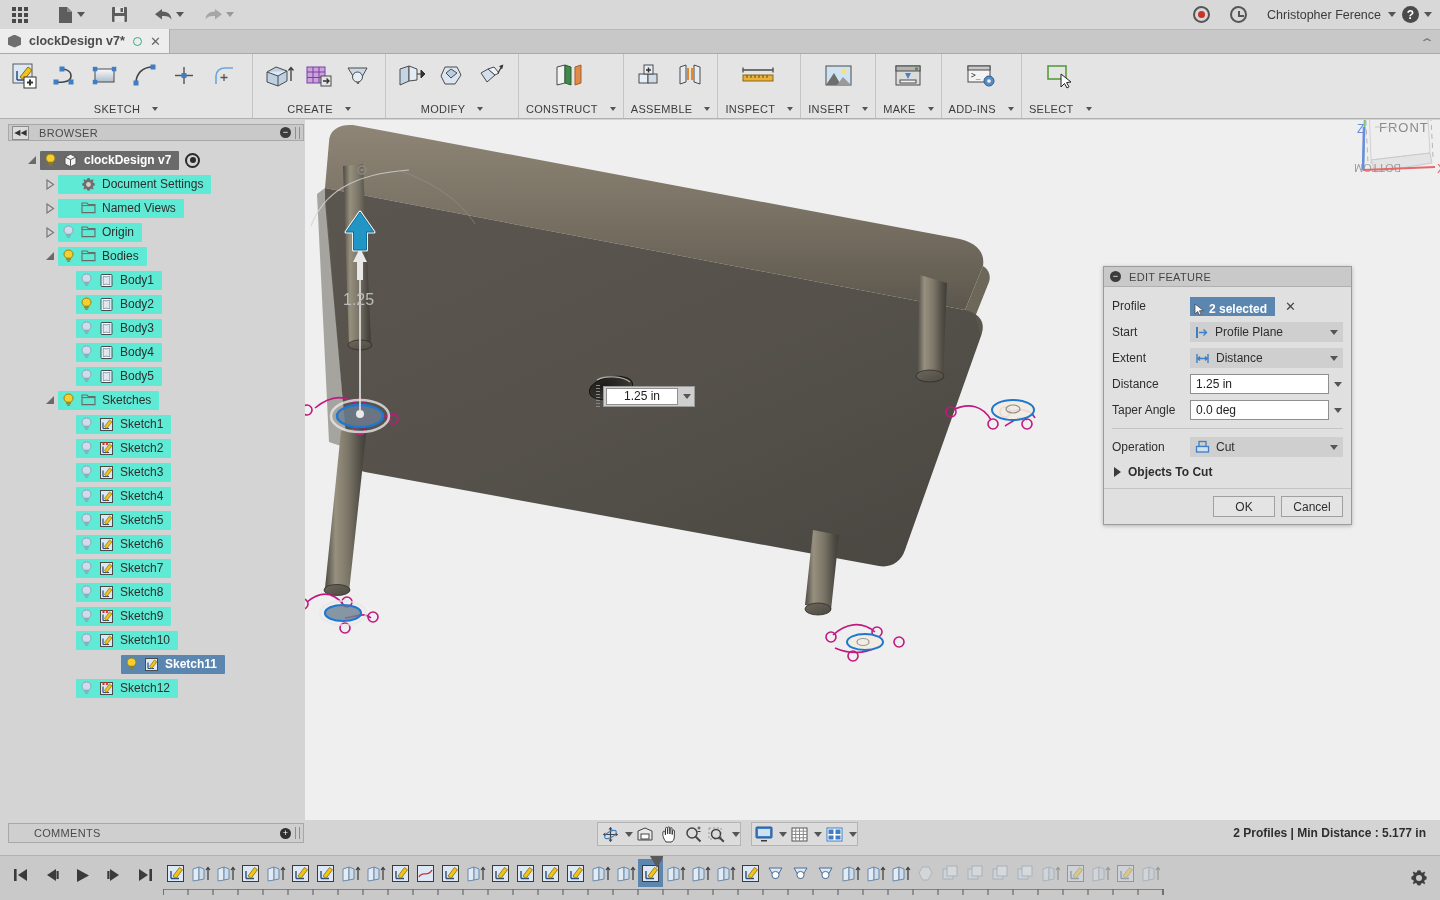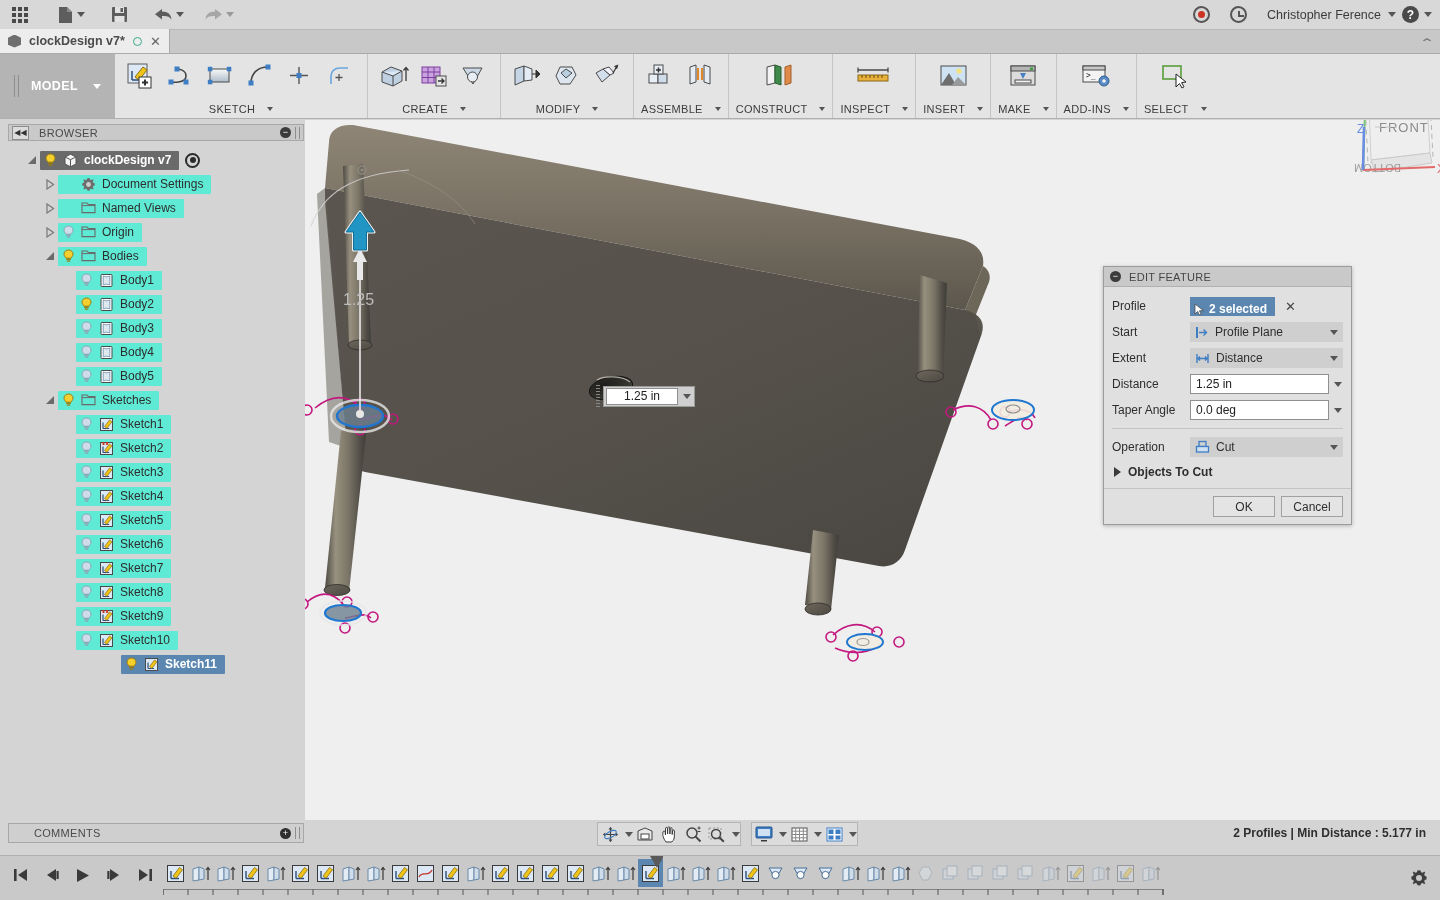--- a/index.html
+++ b/index.html
@@ -339,25 +339,20 @@
       <span class="cube"></span>
       <span class="title">clockDesign v7*</span>
       <span class="sync"></span>
       <span class="x">✕</span>
     </div>
     <span class="collapse-arrow">⌃</span>
   </div>
 
   <div class="ribbon">
 
-    <div class="model-chip">
-      <span class="grip"></span>
-      <span class="lbl">MODEL</span>
-      <span class="caret-s"></span>
-    </div>
 
     <div class="rib-panel">
       <div class="rib-icons">
         <div class="ricon">
           <svg width="30" height="28" viewBox="0 0 30 28">
             <rect x="2" y="2" width="19" height="19" fill="#dce8f5" stroke="#5a5a5a"></rect>
             <path d="M6 18 L6 9 M6 18 L15 18" stroke="#2d4f7a" stroke-width="1.5" fill="none"></path>
             <path d="M9 15 L17 5 l4 3 -8 10 z" fill="#f0c419" stroke="#8a6d12"></path>
             <g fill="#fff" stroke="#333">
                 <rect x="13" y="15" width="12" height="11"></rect>
@@ -468,54 +463,54 @@
         </div>
       </div>
       <div class="rib-label">
         <span>MODIFY</span>
         <span class="caret-s"></span>
       </div>
     </div>
 
     <div class="rib-panel">
       <div class="rib-icons">
+        <div class="ricon" style="width:46px">
+          <svg width="40" height="28" viewBox="0 0 40 28">
+            <path d="M6 5 L14 3 L14 21 L6 23 Z" fill="#f2f2f2" stroke="#4a4a4a"></path>
+            <path d="M14 3 L20 5 L20 23 L14 21 Z" fill="#3f8a4a" stroke="#2a6032"></path>
+            <path d="M24 5 L30 3 L30 21 L24 23 Z" fill="#e08a4a" stroke="#a35e2a"></path>
+          </svg>
+        </div>
+      </div>
+      <div class="rib-label">
+        <span>CONSTRUCT</span>
+        <span class="caret-s"></span>
+      </div>
+    </div>
+
+    <div class="rib-panel">
+      <div class="rib-icons">
         <div class="ricon">
           <svg width="32" height="28" viewBox="0 0 32 28">
             <rect x="4" y="12" width="9" height="9" fill="#e8eef5" stroke="#4a4a4a"></rect>
             <rect x="13" y="12" width="9" height="9" fill="#cfdcea" stroke="#4a4a4a"></rect>
             <rect x="9" y="3" width="9" height="9" fill="#e8eef5" stroke="#4a4a4a"></rect>
             <path d="M13.5 5.5 v5 M11 8 h5" stroke="#333" stroke-width="1.5"></path>
           </svg>
         </div>
         <div class="ricon">
           <svg width="32" height="28" viewBox="0 0 32 28">
             <path d="M5 5 L11 3 L11 20 L5 22 Z" fill="#e6ecf3" stroke="#4a4a4a"></path>
             <path d="M19 3 L25 5 L25 22 L19 20 Z" fill="#e6ecf3" stroke="#4a4a4a"></path>
             <path d="M13 6 v12 M17 6 v12" stroke="#e08a2e" stroke-width="2"></path>
           </svg>
         </div>
       </div>
       <div class="rib-label">
         <span>ASSEMBLE</span>
-        <span class="caret-s"></span>
-      </div>
-    </div>
-
-    <div class="rib-panel">
-      <div class="rib-icons">
-        <div class="ricon" style="width:46px">
-          <svg width="40" height="28" viewBox="0 0 40 28">
-            <path d="M6 5 L14 3 L14 21 L6 23 Z" fill="#f2f2f2" stroke="#4a4a4a"></path>
-            <path d="M14 3 L20 5 L20 23 L14 21 Z" fill="#3f8a4a" stroke="#2a6032"></path>
-            <path d="M24 5 L30 3 L30 21 L24 23 Z" fill="#e08a4a" stroke="#a35e2a"></path>
-          </svg>
-        </div>
-      </div>
-      <div class="rib-label">
-        <span>CONSTRUCT</span>
         <span class="caret-s"></span>
       </div>
     </div>
 
     <div class="rib-panel">
       <div class="rib-icons">
         <div class="ricon" style="width:50px">
           <svg width="44" height="28" viewBox="0 0 44 28">
             <path d="M6 8 h30 M6 5.5 v5 M36 5.5 v5" stroke="#4a4a4a" stroke-width="1.3"></path>
             <rect x="6" y="13" width="30" height="6" fill="#e8b13c" stroke="#8a6716"></rect>
@@ -1116,20 +1111,37 @@
               <path d="M6.5 1 C9.2 1 11 3 11 5.2 C11 7 9.6 8 9 9.2 H4 C3.4 8 2 7 2 5.2 C2 3 3.8 1 6.5 1 Z" fill="#f5cf2e" stroke="#9a7c10"></path>
               <rect x="4.2" y="9.6" width="4.6" height="1.3" fill="#9a7c10"></rect>
               <rect x="4.8" y="11.4" width="3.4" height="1.3" fill="#9a7c10"></rect>
             </svg></span>
           <span class="tico"><svg width="15" height="15" viewBox="0 0 15 15">
               <rect x="1.5" y="1.5" width="12" height="12" fill="#dce8f5" stroke="#4a4a4a"></rect>
               <path d="M4 11.5 V5.5 M4 11.5 H10" stroke="#2d4f7a" stroke-width="1.2" fill="none"></path>
               <path d="M5.5 9.5 L10.5 3 l2.4 1.8 -5 6.6 z" fill="#f0c419" stroke="#8a6d12" stroke-width=".7"></path>
             </svg></span>
           <span class="label">Sketch11</span>
+        </div>
+      </div>
+      <div class="node" style="padding-left: 52px;">
+        <span class="twisty"></span>
+        <div class="node-body">
+          <span class="bulb"><svg width="13" height="14" viewBox="0 0 13 14">
+              <path d="M6.5 1 C9.2 1 11 3 11 5.2 C11 7 9.6 8 9 9.2 H4 C3.4 8 2 7 2 5.2 C2 3 3.8 1 6.5 1 Z" fill="#cfdcea" stroke="#8fa3b8"></path>
+              <rect x="4.2" y="9.6" width="4.6" height="1.3" fill="#8fa3b8"></rect>
+              <rect x="4.8" y="11.4" width="3.4" height="1.3" fill="#8fa3b8"></rect>
+            </svg></span>
+          <span class="tico"><svg width="15" height="15" viewBox="0 0 15 15">
+              <rect x="1.5" y="1.5" width="12" height="12" fill="#dce8f5" stroke="#4a4a4a"></rect>
+              <path d="M4 11.5 V5.5 M4 11.5 H10" stroke="#2d4f7a" stroke-width="1.2" fill="none"></path>
+              <path d="M5.5 9.5 L10.5 3 l2.4 1.8 -5 6.6 z" fill="#f0c419" stroke="#8a6d12" stroke-width=".7"></path>
+              <path d="M3.5 1.5 l2 2 M5.5 1.5 l-2 2 M7 1.5 l2 2 M9 1.5 l-2 2" stroke="#d03020" stroke-width="1.4"></path>
+            </svg></span>
+          <span class="label">Sketch12</span>
         </div>
       </div>
     </div>
 
   <div class="dialog">
     <div class="dlg-hdr">
       <span class="mini">−</span>
       <span class="t">EDIT FEATURE</span>
     </div>
     <div class="dlg-body">

